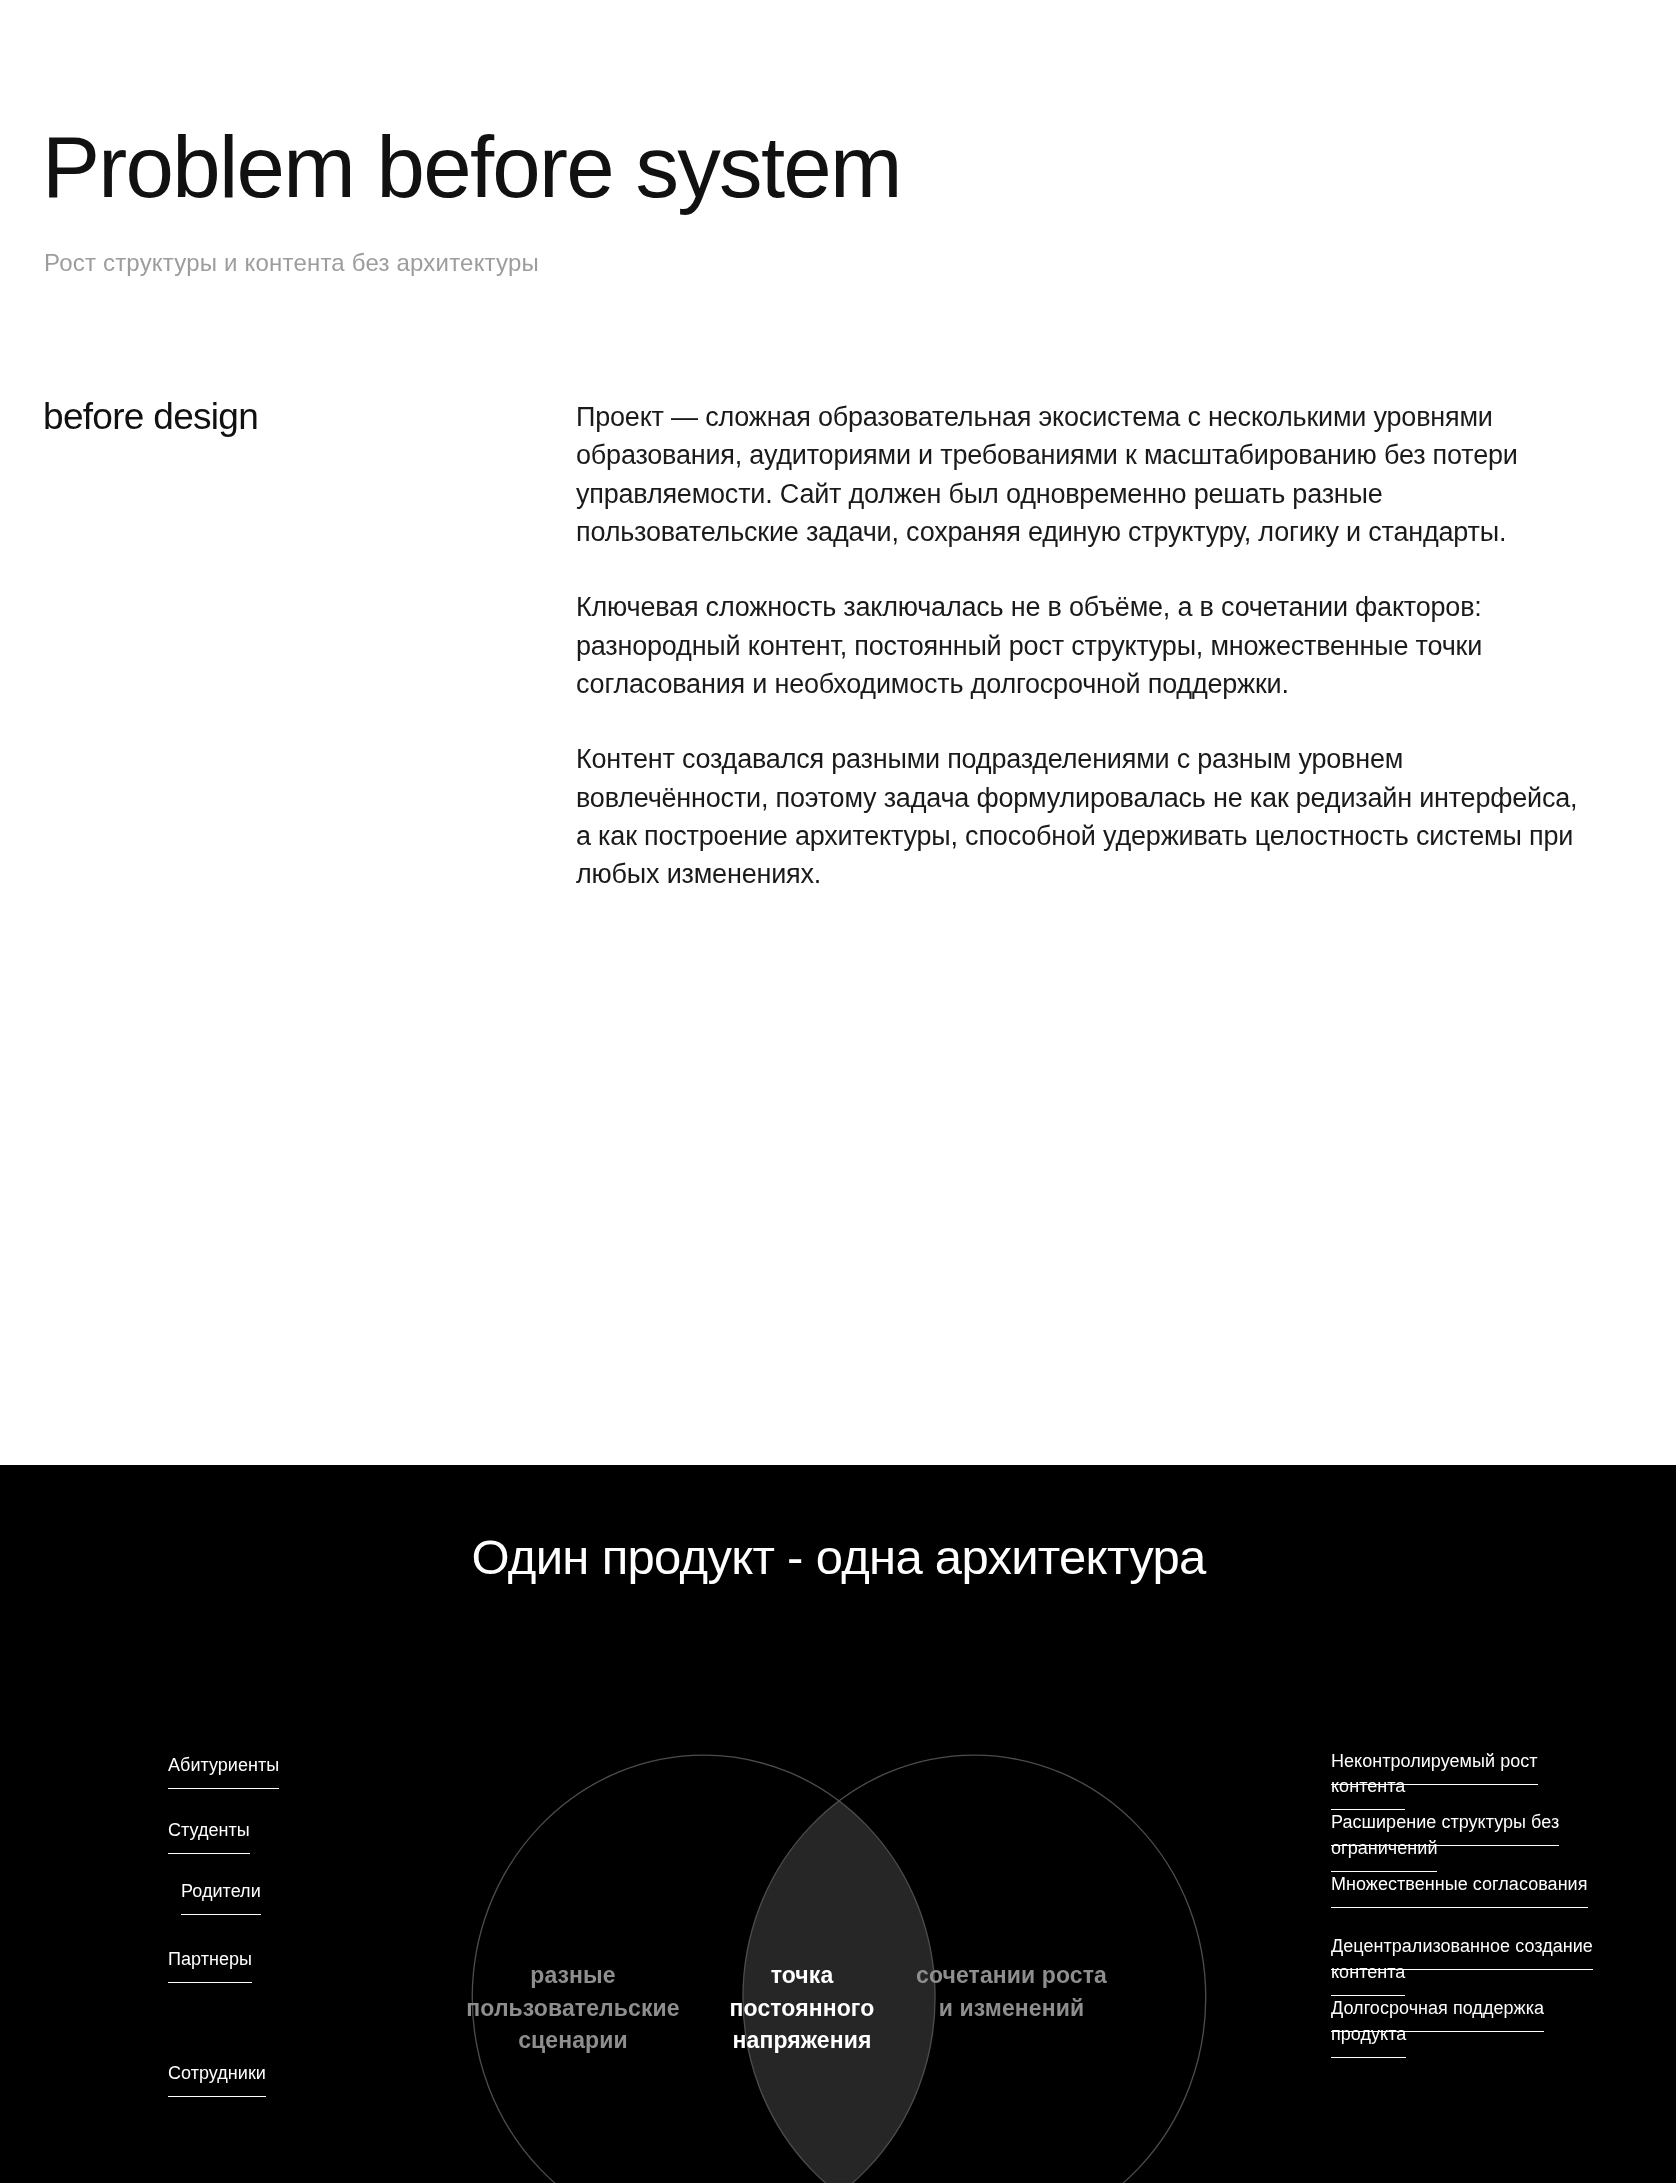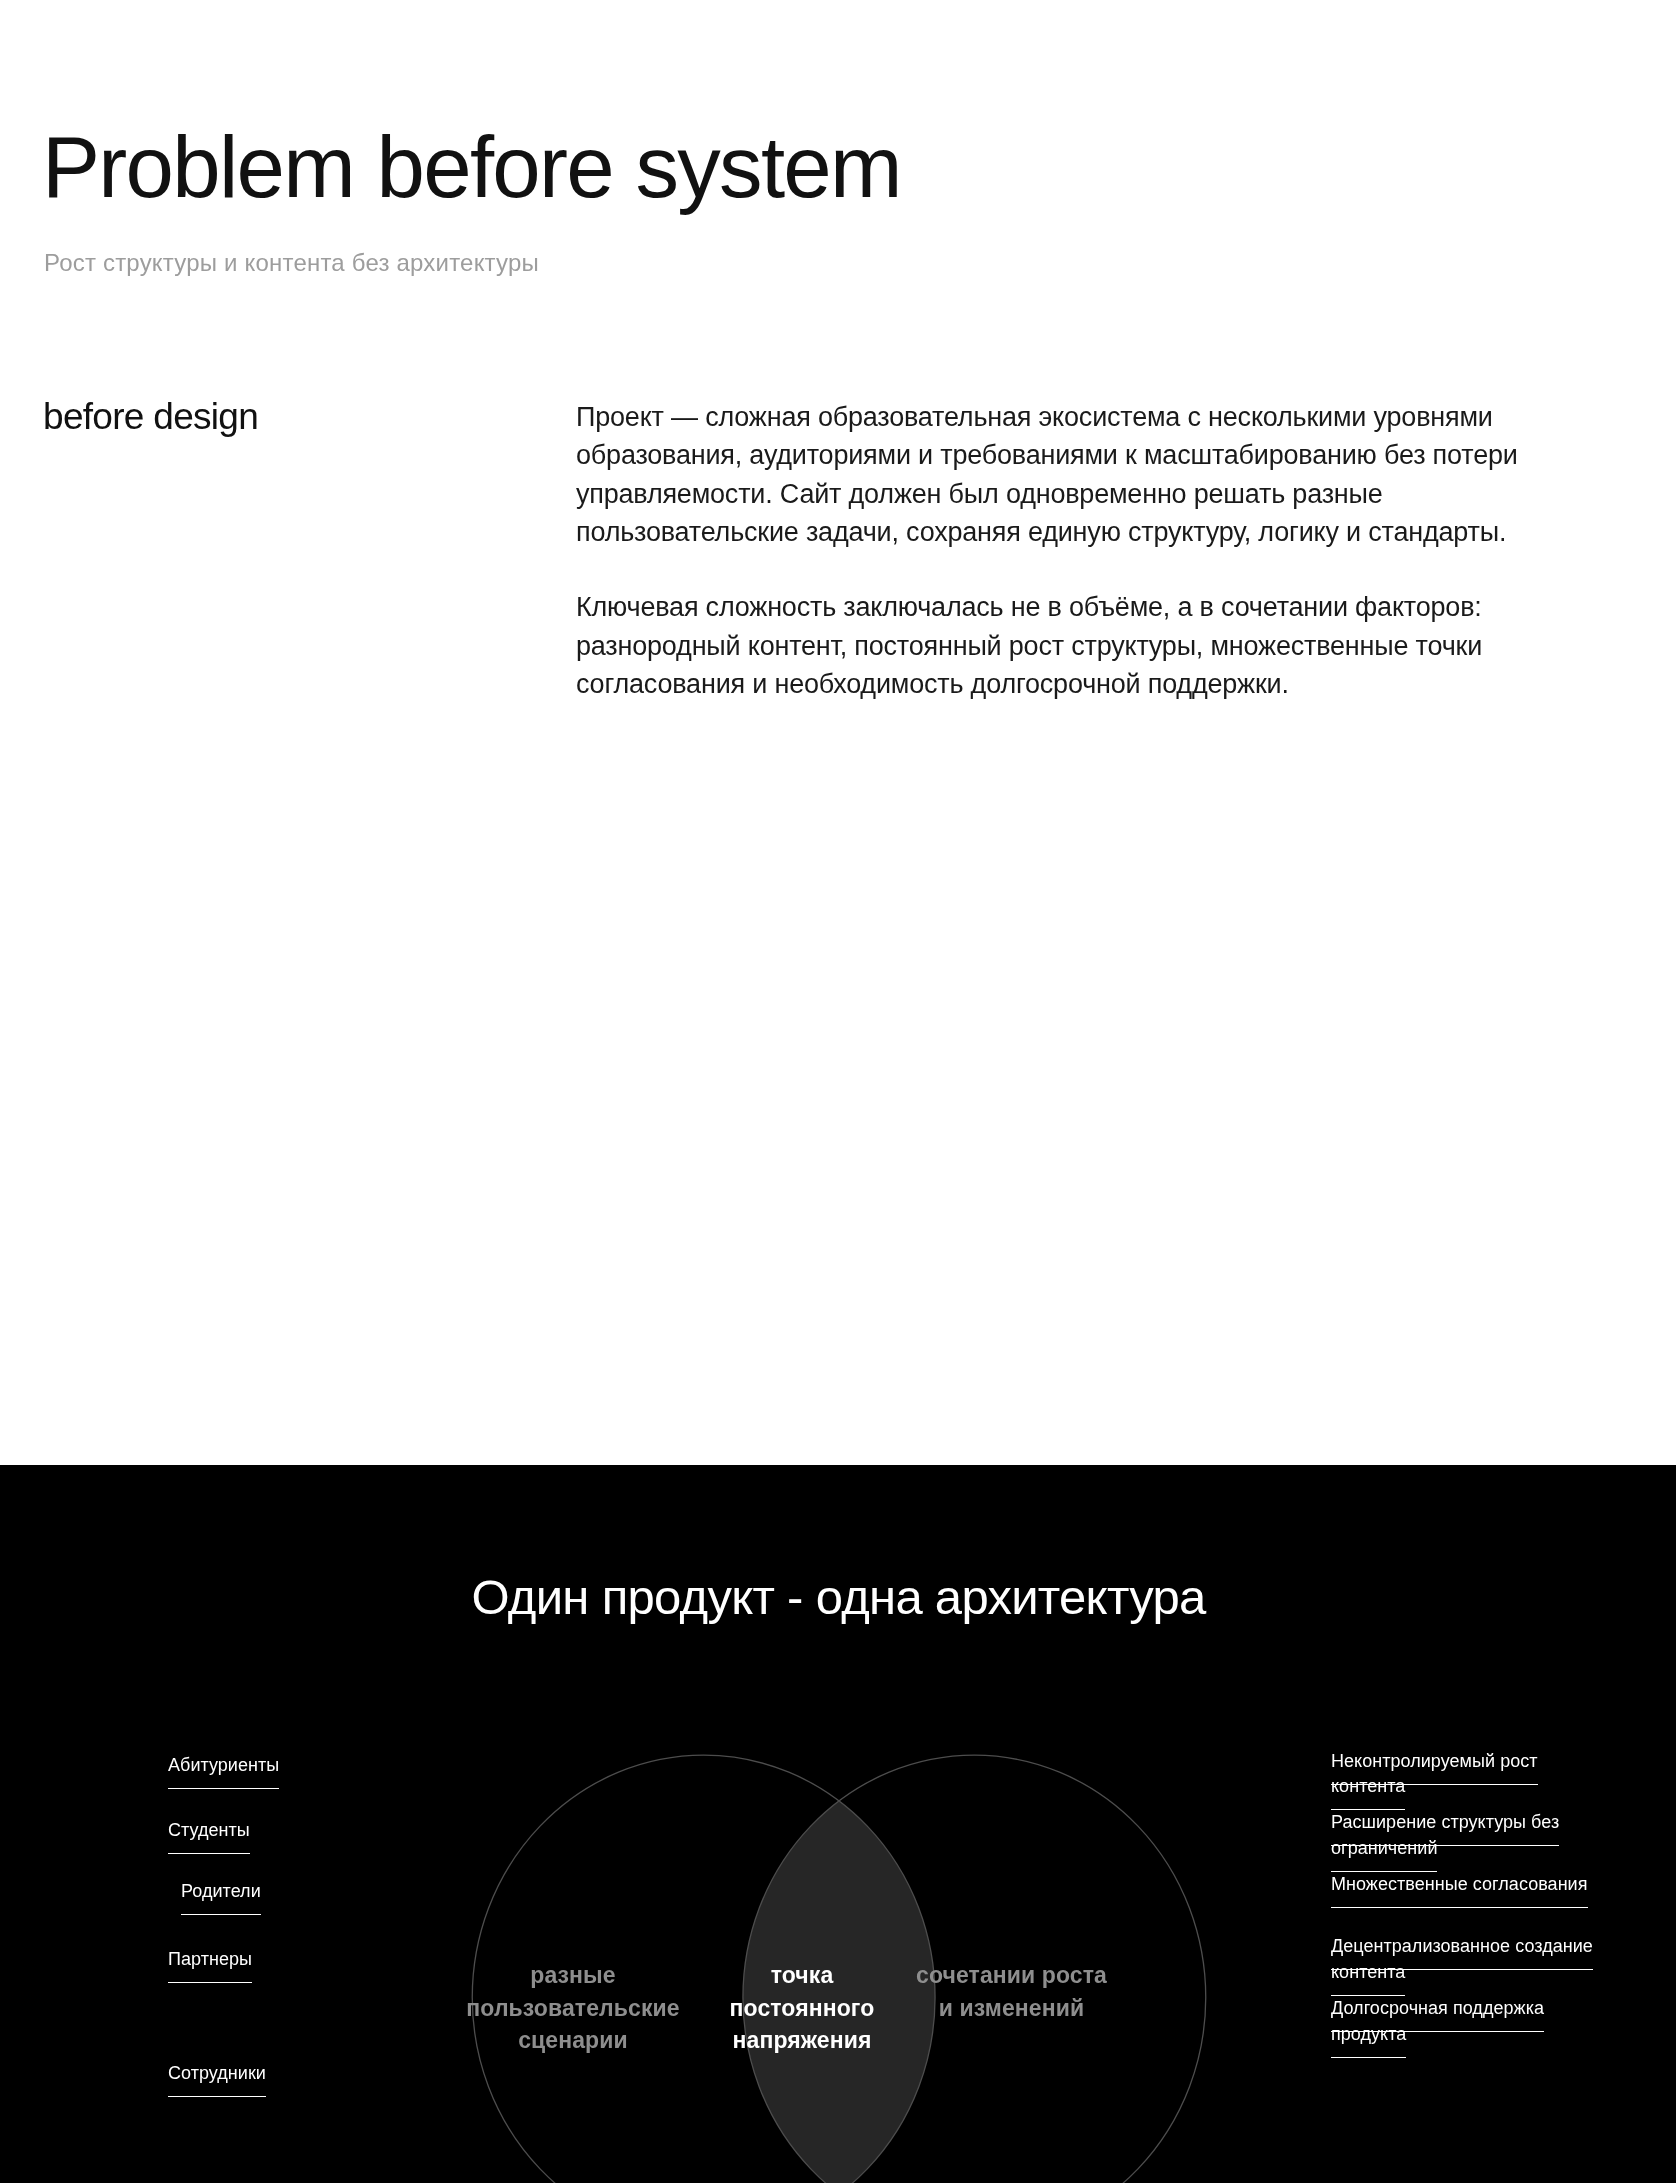--- a/index.html
+++ b/index.html
@@ -103,21 +103,20 @@
     position: absolute;
     left: 0;
     top: 66px;
     width: 1677px;
     text-align: center;
     font-size: 49px;
     line-height: 1.1;
     font-weight: 500;
     letter-spacing: -0.7px;
     color: #ffffff;
-    margin-top: 40px;
   }
 
   
   .venn-wrap {
     position: absolute;
     left: 389px;
     top: 288px;
     width: 900px;
     height: 489px;
   }
@@ -171,20 +170,21 @@
 
   <div class="content-grid">
 
     <div class="col-heading">
       <span class="hl">before design</span>
     </div>
 
     <div class="col-body">
       <p>Проект — сложная образовательная экосистема с несколькими уровнями образования, аудиториями и требованиями к масштабированию без потери управляемости. Сайт должен был одновременно решать разные пользовательские задачи, сохраняя единую структуру, логику и стандарты.</p>
       <p>Ключевая сложность заключалась не в объёме, а в сочетании факторов: разнородный контент, постоянный рост структуры, множественные точки согласования и необходимость долгосрочной поддержки.</p>
+      <p>Контент создавался разными подразделениями с разным уровнем вовлечённости, поэтому задача формулировалась не как редизайн интерфейса, а как построение архитектуры, способной удерживать целостность системы при любых изменениях.</p>
     </div>
 
   </div>
 </section>
 
 <section class="dark-section">
 
   <div class="dark-title">Один продукт  -  одна архитектура</div>
 
   <div class="side-list left">

